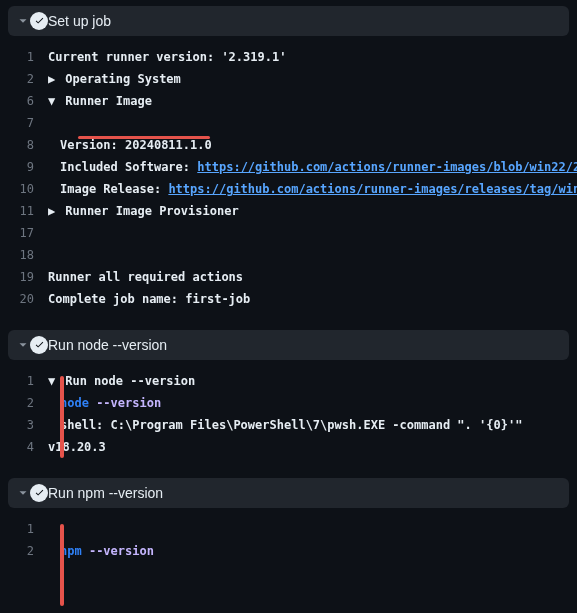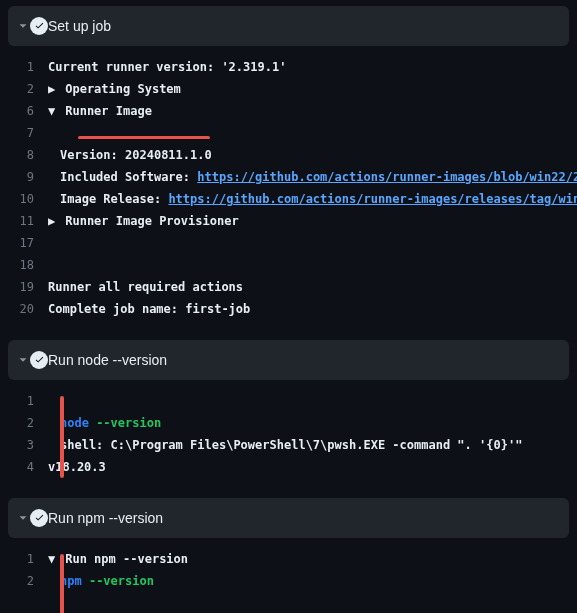--- a/index.html
+++ b/index.html
@@ -8,42 +8,42 @@
     color: #c9d1d9;
     font-family: -apple-system, BlinkMacSystemFont, "Segoe UI", Helvetica, Arial, sans-serif;
     font-size: 13px;
     width: 577px;
     height: 613px;
     overflow: hidden;
   }
   .mono { font-family: ui-monospace, SFMono-Regular, "SF Mono", Menlo, Consolas, monospace; }
   .step-header {
     background: #21262d;
-    height: 40px;
+    height: 30px;
     display: flex;
     align-items: center;
     padding: 0 8px;
     border-radius: 6px;
     margin: 6px 8px 6px 8px;
   }
   .step-header .title { color: #e6edf3; font-size: 14px; font-weight: 400; }
   .chev { width: 14px; height: 14px; display: inline-flex; align-items: center; justify-content: center; }
   .chev svg { width: 14px; height: 14px; fill: #8b949e; }
   .check { width: 18px; height: 18px; border-radius: 50%; background: #e6edf3; display: inline-flex; align-items: center; justify-content: center; flex-shrink: 0; }
   .check svg { width: 11px; height: 11px; fill: #0d1117; }
   .log-area { padding: 4px 0 14px 0; }
   .line { display: flex; align-items: flex-start; padding: 1px 0; line-height: 20px; font-size: 12px; }
   .lineno { width: 48px; text-align: right; padding-right: 14px; color: #6e7681; flex-shrink: 0; }
   .content { white-space: pre; overflow: hidden; font-weight: bold; }
   .white { color: #e6edf3; }
   .tri { display: inline-block; width: 10px; color: #e6edf3; }
   .indent1 { padding-left: 12px; display: inline-block; }
   .link { color: #58a6ff; text-decoration: underline; }
   .cmd-blue { color: #2f81f7; }
-  .opt-cyan { color: #22c55e; }
+  .opt-cyan { color: #c4b5fd; }
   .redline-h {
     position: absolute;
     height: 3px;
     background: #e5534b;
     border-radius: 2px;
   }
   .redline-v {
     position: absolute;
     width: 4px;
     background: #e5534b;
@@ -129,20 +129,21 @@
       <svg viewBox="0 0 16 16">
           <path d="M13.5 3.5L6 11 2.5 7.5l1-1L6 9l6.5-6.5z"></path>
         </svg>
     </span>
     <span class="title">Run node --version</span>
   </div>
   <div class="log-area mono" id="log-1" style="position:relative;">
     <div class="redline-v" id="ann-v1" style="top: 10px; left: 60px; height: 82px;"></div>
   <div class="line">
         <span class="lineno">1</span>
+        <span class="content white"><span class="tri">▼</span> Run node --version</span>
       </div>
       <div class="line">
         <span class="lineno">2</span>
         <span class="content white"><span class="indent1"></span><span class="cmd-blue">node</span> <span class="opt-cyan">--version</span></span>
       </div>
       <div class="line">
         <span class="lineno">3</span>
         <span class="content white"><span class="indent1"></span>shell: C:\Program Files\PowerShell\7\pwsh.EXE -command ". '{0}'"</span>
       </div>
       <div class="line">
@@ -163,20 +164,19 @@
       <svg viewBox="0 0 16 16">
           <path d="M13.5 3.5L6 11 2.5 7.5l1-1L6 9l6.5-6.5z"></path>
         </svg>
     </span>
     <span class="title">Run npm --version</span>
   </div>
   <div class="log-area mono" id="log-2" style="position:relative;">
     <div class="redline-v" id="ann-v2" style="top: 10px; left: 60px; height: 82px;"></div>
   <div class="line">
         <span class="lineno">1</span>
-        <span class="content white"><span class="tri">▼</span> Run npm --version</span>
       </div>
       <div class="line">
         <span class="lineno">2</span>
         <span class="content white"><span class="indent1"></span><span class="cmd-blue">npm</span> <span class="opt-cyan">--version</span></span>
       </div>
     </div>
 </div>
 
 </body></html>

